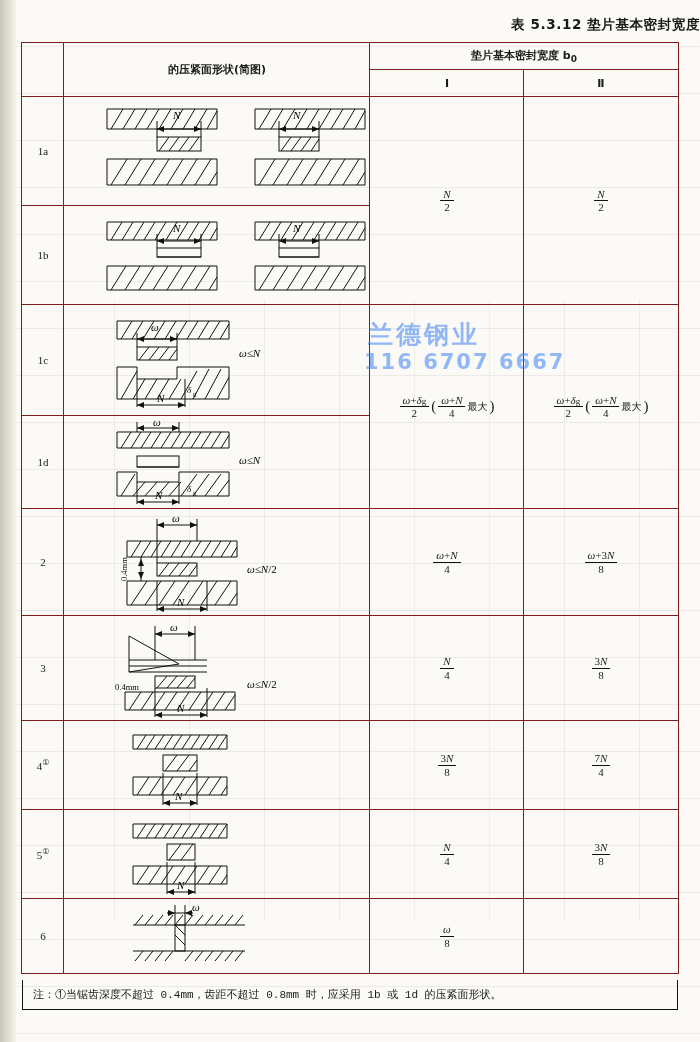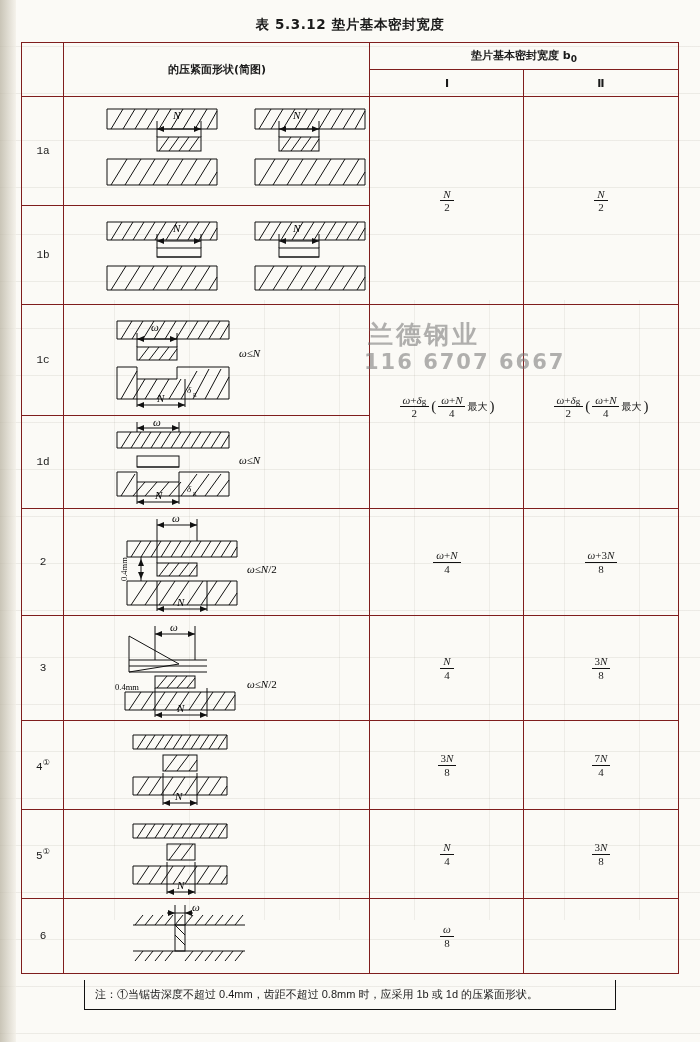--- a/index.html
+++ b/index.html
@@ -21,21 +21,21 @@
     z-index:0;
   }
   .bleed2{
     position:absolute;left:40px;top:300px;width:620px;height:620px;
     pointer-events:none;opacity:.10;z-index:0;
     background:
       repeating-linear-gradient(to right, transparent 0 74px, #7a7566 74px 75px);
   }
   .page{position:relative;z-index:2;}
   .title{
-    text-align:center;
+    text-align:right;
     font-size:13.5px;
     font-weight:bold;
     letter-spacing:.6px;
     padding:16px 0 8px;
     font-family:"DejaVu Sans", sans-serif;
   }
   table.main{
     border-collapse:collapse;
     width:656px;
     margin:0 auto;
@@ -48,49 +48,49 @@
     font-size:11px;
     padding:0;
   }
   .hdr{
     font-family:"DejaVu Sans", sans-serif;
     font-size:11.5px;
     font-weight:bold;
     height:26px;
   }
   .idcell{
-    font-family:Liberation Mono, monospace;
+    font-family:Liberation Serif, serif;
     font-size:12px;
     width:42px;
   }
   .figcell{position:relative;}
   .valcell{font-size:14px;font-family:"Liberation Serif",serif;}
   sup.mark{font-size:8px;vertical-align:super;}
   .note{
-    width:532px;margin:6px auto 0;
-    font-family:Liberation Sans, sans-serif;
+    width:656px;margin:6px auto 0;
+    font-family:Liberation Mono, monospace;
     font-size:11px;
     border:1px solid #111;
     border-top:none;
     padding:7px 10px;
     box-sizing:border-box;
     text-align:left;
   }
   
   .frac{display:inline-block;vertical-align:middle;text-align:center;line-height:1.12;}
   .frac .n{display:block;border-bottom:1px solid #111;padding:0 3px;}
   .frac .d{display:block;padding:0 3px;}
   .italic{font-style:italic;}
   .paren{display:inline-block;vertical-align:middle;font-size:15px;}
   .small{font-size:9px;}
   
   .wm{
     position:absolute;
     z-index:3;
-    color:#737373;
+    color:#3b82f6;
     opacity:.55;
     font-family:"DejaVu Sans", sans-serif;
     pointer-events:none;
   }
   .wm1{left:368px;top:318px;font-size:25px;font-weight:bold;letter-spacing:3px;}
   .wm2{left:364px;top:350px;font-size:21px;font-weight:bold;letter-spacing:2px;}
   
   .spine{
     position:absolute;left:0;top:0;width:16px;height:1042px;
     background:linear-gradient(to right,#b9b3a2,#f3f0e8);

